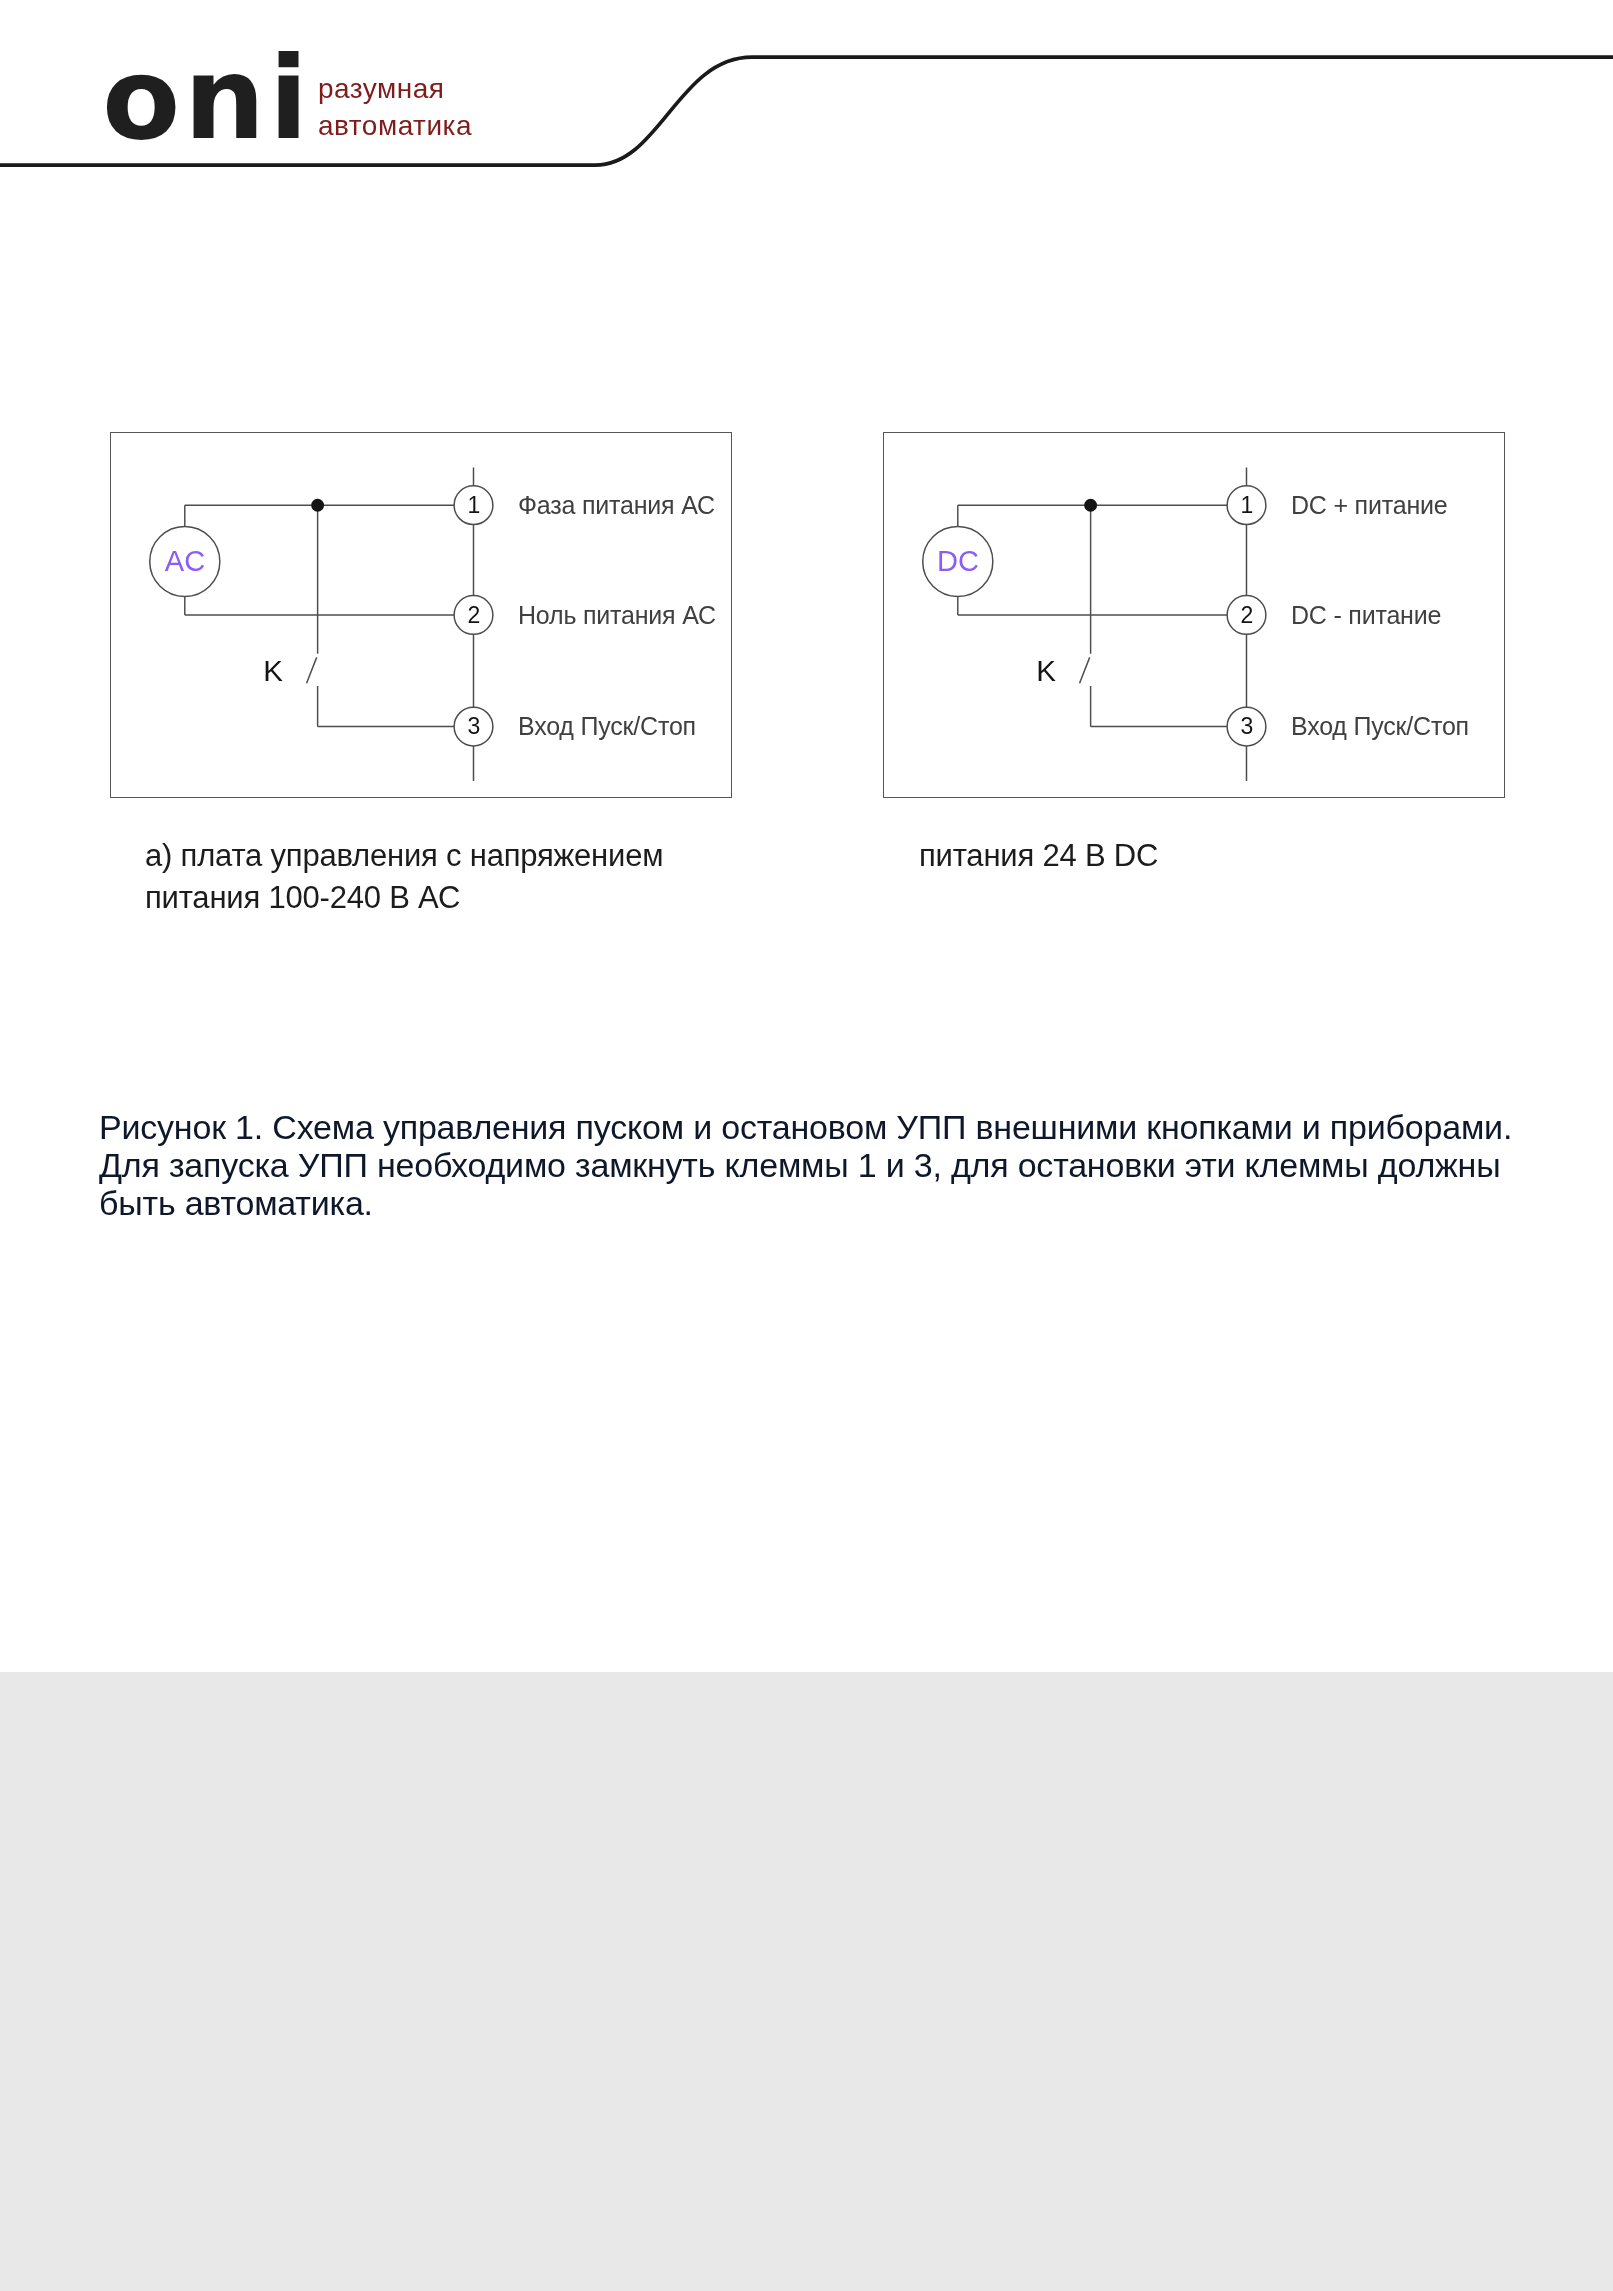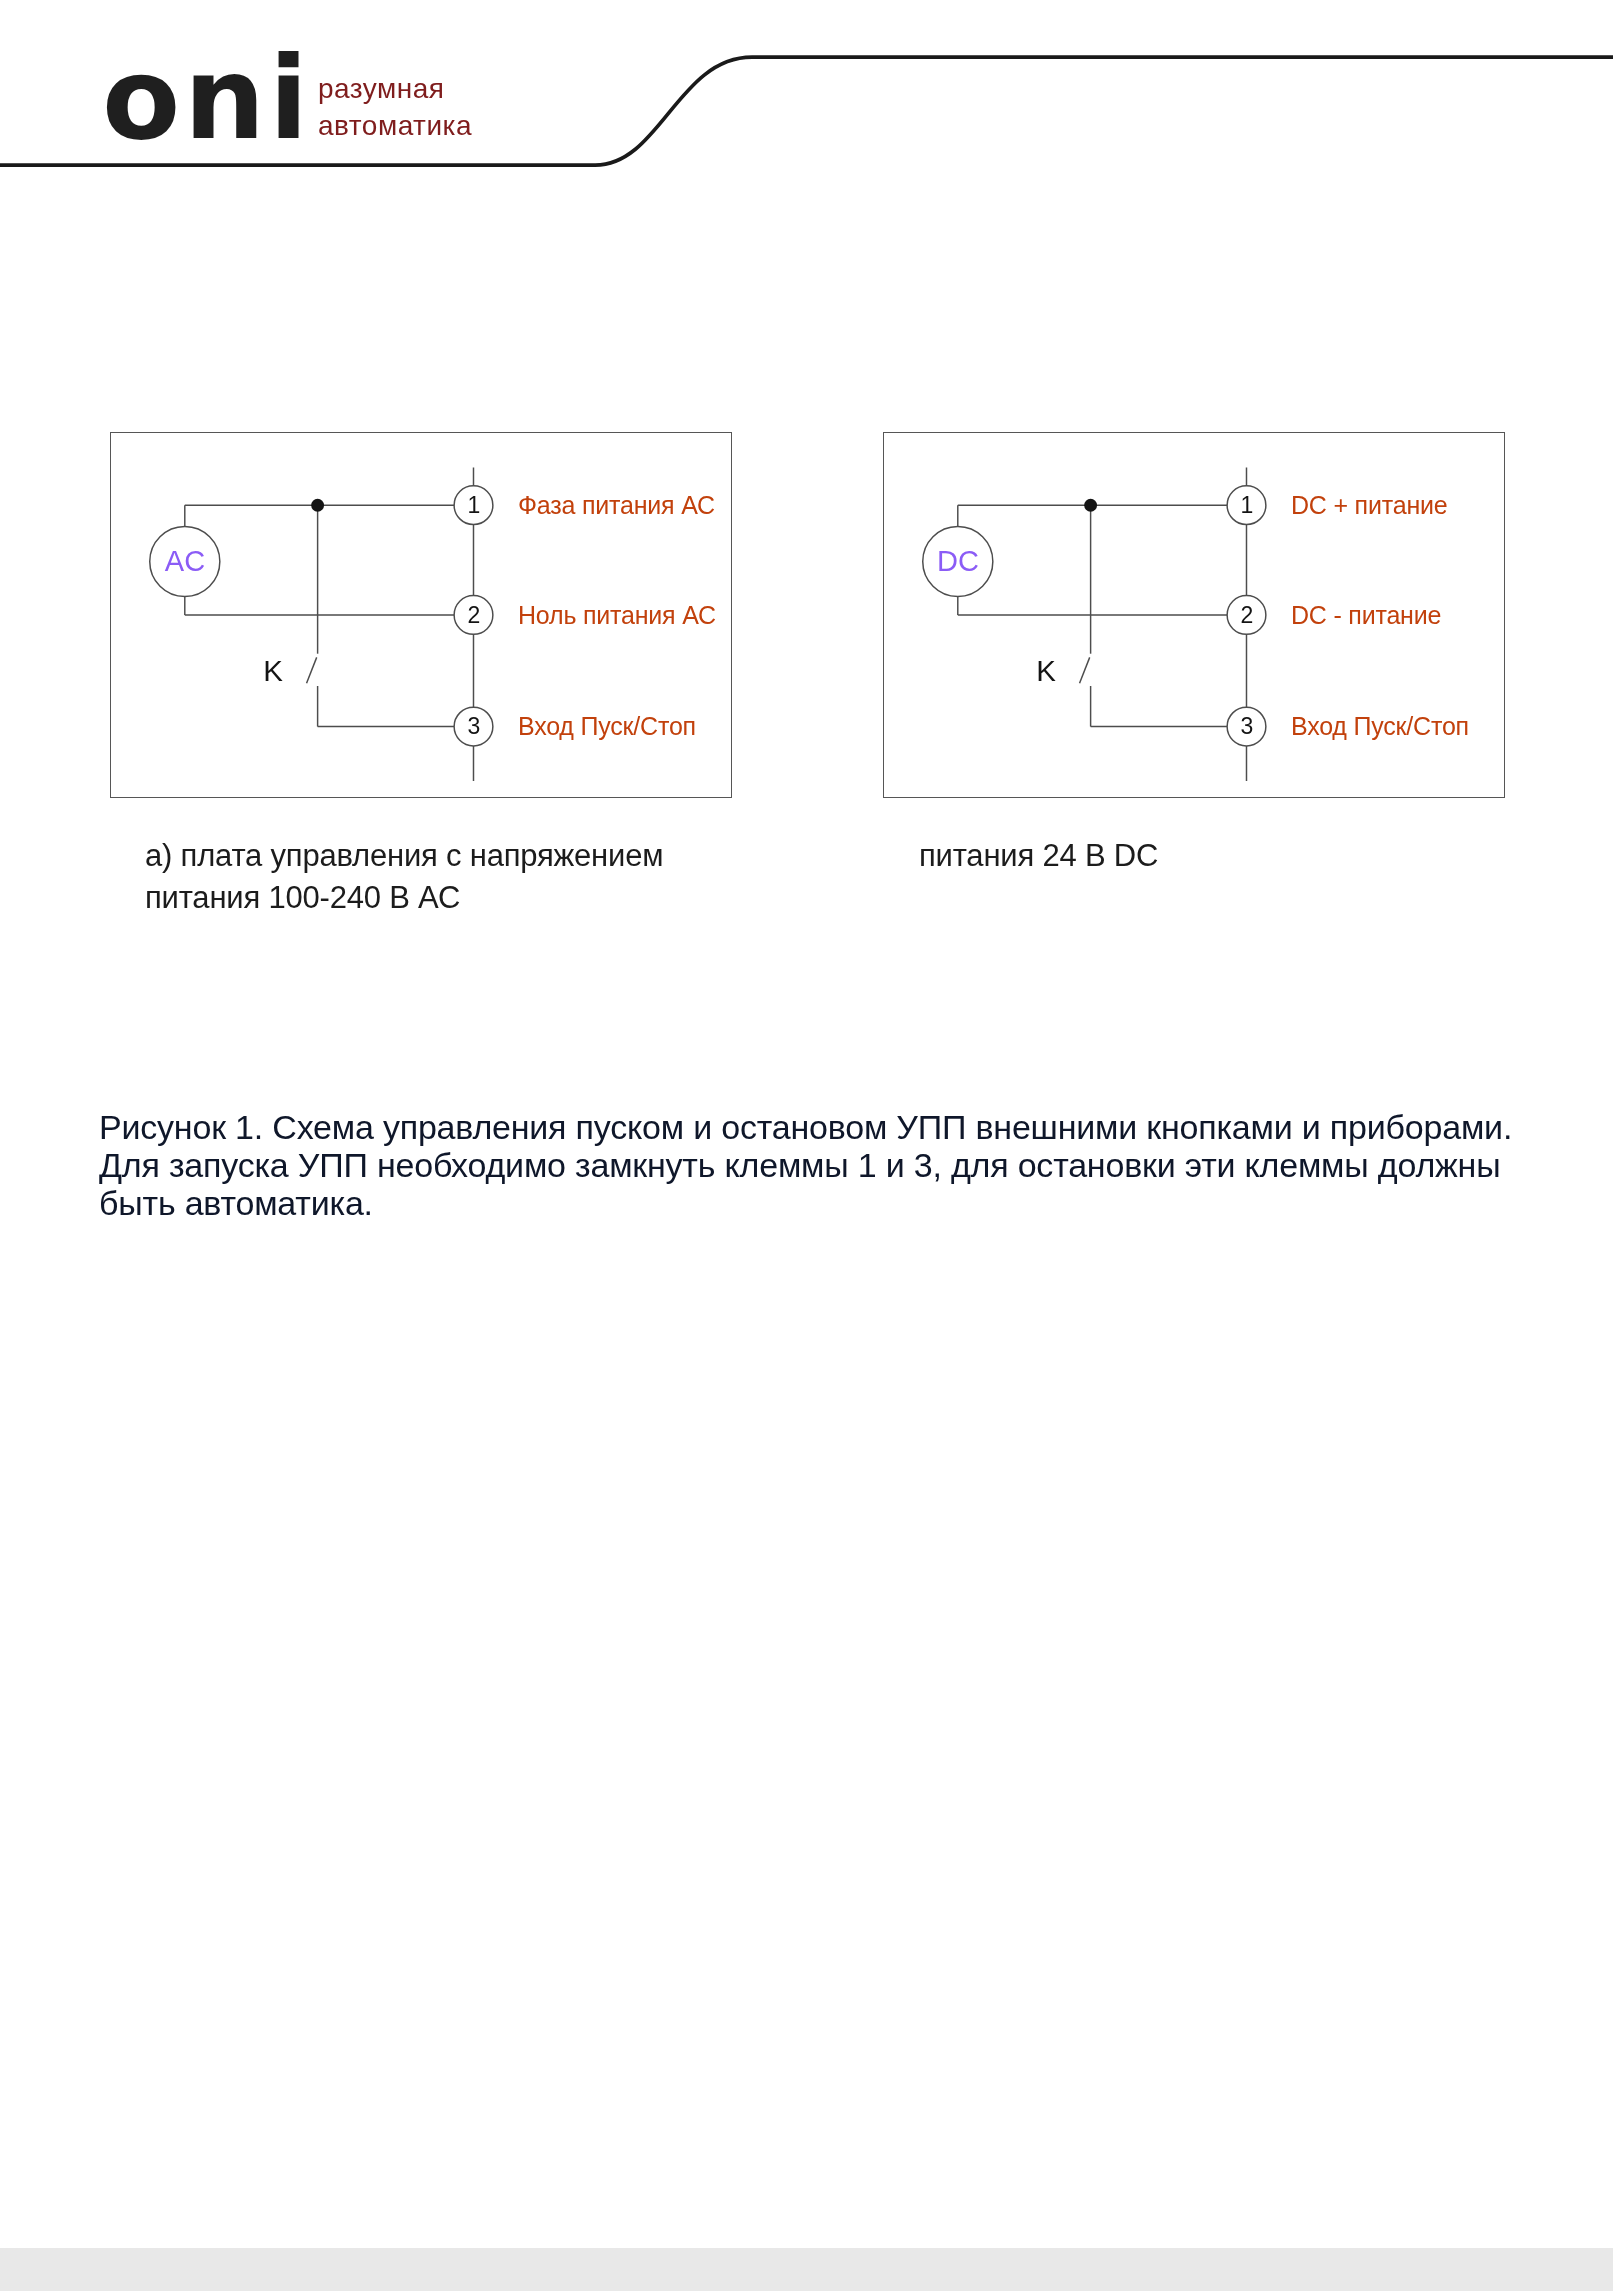--- a/index.html
+++ b/index.html
@@ -1,18 +1,18 @@
 <!DOCTYPE html>
 <html style="font-size:14.8px"><head>
 <meta charset="utf-8">
 <style>
   html,body { margin:0; padding:0; background:#e8e8e8; }
   .page {
     position:relative;
-    width:1613px; height:2248px;
+    width:1613px; height:1672px;
     background:#ffffff;
     overflow:hidden;
     font-family:"Liberation Sans","DejaVu Sans",sans-serif;
     color:#1a1a1a;
   }
   .hdr-svg { position:absolute; left:0; top:0; }
   .logo {
     position:absolute; left:102px; top:42px;
     font-family:"DejaVu Sans","Liberation Sans",sans-serif;
     font-size:114px; line-height:114px; font-weight:bold;
@@ -42,21 +42,21 @@
     font-size:29.5px; color:#141414;
   }
   .term-num {
     position:absolute; left:363px;
     transform:translate(-50%,-50%);
     font-size:23px; color:#141414;
   }
   .term-label {
     position:absolute; left:407px;
     transform:translateY(-50%);
-    font-size:25px; color:#c2410c; white-space:nowrap;
+    font-size:25px; color:#404040; white-space:nowrap;
     letter-spacing:-0.2px;
   }
   .t1 { top:72px; } .t2 { top:182px; } .t3 { top:293px; }
   .caption {
     position:absolute; top:835px;
     font-size:31px; line-height:42px; color:#1c1c1c;
     letter-spacing:-0.2px; white-space:nowrap;margin-left:37px;
   }
   .cap-a { left:108px; }
   .cap-b { left:882px; }

